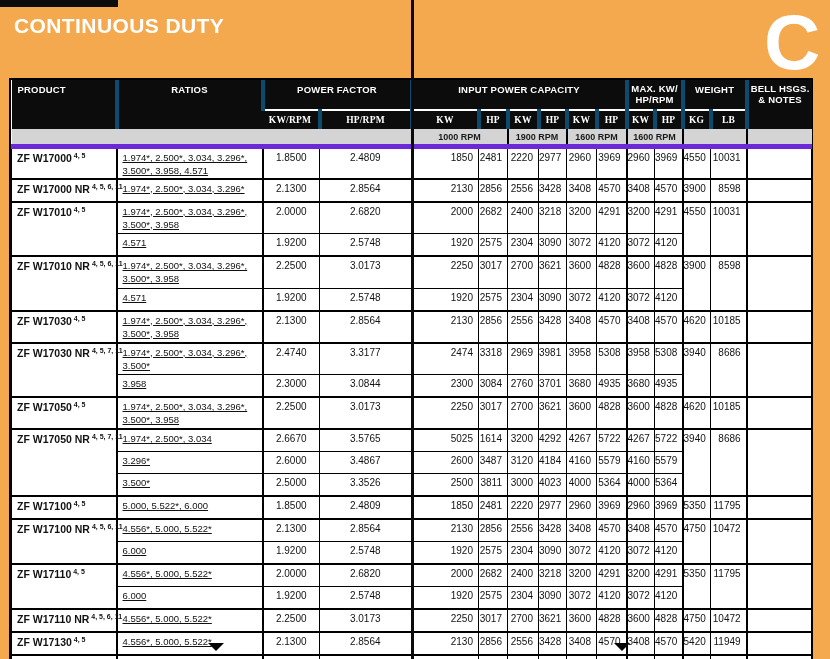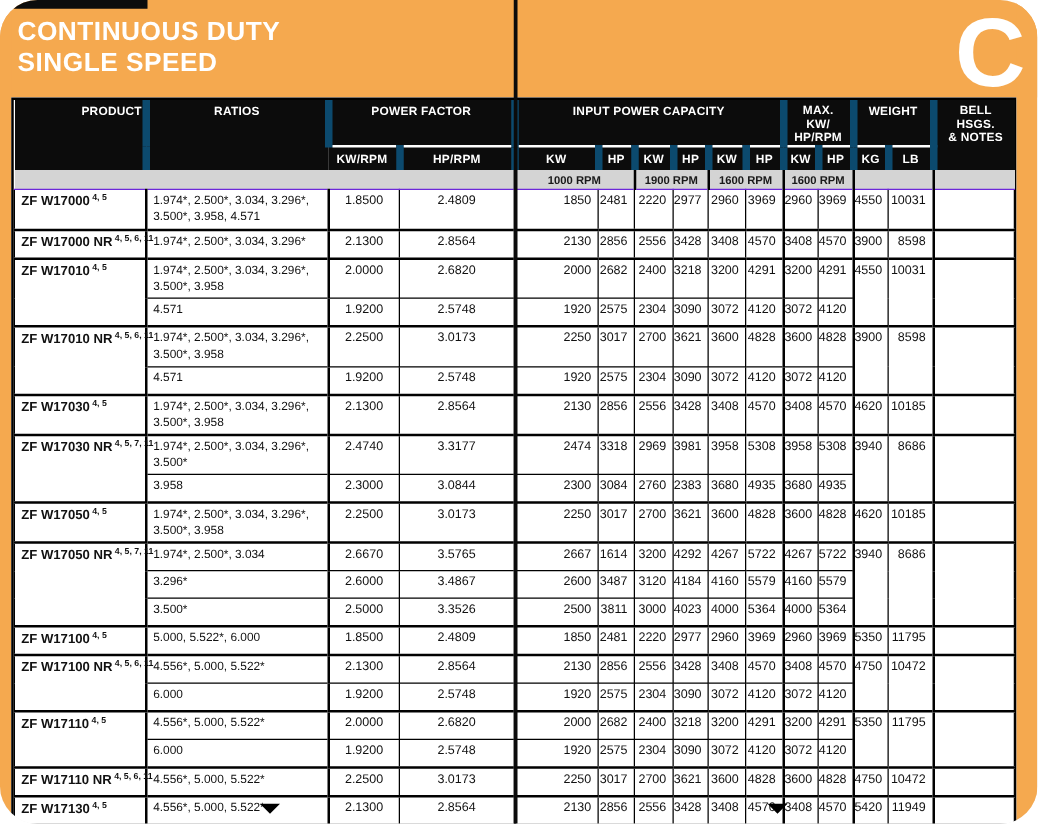--- a/index.html
+++ b/index.html
@@ -1,67 +1,66 @@
 <!DOCTYPE html>
 <html style="--orange: #F5A94F;"><head>
 <meta charset="utf-8">
 <style>
   html,body{margin:0;padding:0;}
   body{font-family:"Liberation Sans",sans-serif;}
-  .page{position:relative;width:830px;height:659px;background:#ECECEC;overflow:hidden;border-radius:30px;}
+  .page{position:relative;width:830px;height:659px;background:#ECECEC;overflow:hidden;}
 
   .orange-band{position:absolute;left:0;top:0;width:830px;height:78px;background:var(--orange,#F5A94F);}
   .left-strip{position:absolute;left:0;top:0;width:9px;height:659px;background:var(--orange,#F5A94F);}
   .right-strip{position:absolute;left:813px;top:0;width:17px;height:659px;background:var(--orange,#F5A94F);}
   .top-black-bar{position:absolute;left:0;top:0;width:118px;height:7px;background:#0C0C0C;}
   .page-divider{position:absolute;left:411px;top:0;width:3px;height:659px;background:#0B0B0B;z-index:30;}
 
   .page-title{position:absolute;left:14px;top:13px;color:#fff;font-weight:700;font-size:21px;line-height:25px;letter-spacing:.4px;z-index:5;}
   .section-letter{position:absolute;left:764px;top:8px;color:#fff;font-weight:700;font-size:78px;line-height:68px;z-index:5;}
 
   .table-wrap{position:absolute;left:9px;top:78px;width:804px;box-sizing:border-box;border:2px solid #000;border-bottom-width:3px;background:#fff;z-index:10;}
   table{border-collapse:collapse;table-layout:fixed;width:800px;}
 
   
   thead th{background:#0C0C0C;color:#fff;font-size:9.5px;font-weight:700;padding:0 2px;vertical-align:top;border:0 solid #fff;letter-spacing:.2px;}
   thead tr.r1{height:30px;}
-  thead tr.r2 th{height:18px;vertical-align:middle;border-top:2px solid #fff;padding-top:0;}
-  thead th.wsl{border-left:6px solid #0c4a6e;}
-  th.h-product{text-align:right;padding:4px 0 0 6px;}
+  thead tr.r2 th{height:18px;vertical-align:middle;border-top:2px solid #fff;padding-top:0;font-family:Liberation Serif, serif;}
+  thead th.wsl{border-left:4px solid #0c4a6e;}
+  th.h-product{text-align:left;padding:4px 0 0 6px;}
   th.h-center{text-align:center;padding-top:4px;}
   th.two-line{line-height:11px;padding-top:3px;}
 
   
-  tr.rpm-row td{background:#D4D4D4;height:15px;font-size:9px;font-weight:700;color:#1a1a1a;text-align:center;border-bottom:1px solid #6d28d9;padding:0;}
+  tr.rpm-row td{background:#D4D4D4;height:15px;font-size:9px;font-weight:700;color:#1a1a1a;text-align:center;border-bottom:5px solid #6d28d9;padding:0;}
   tr.rpm-row td.bdl{border-left:2px solid #000;}
 
   
   tbody td{border:1px solid #000;background:#fff;font-size:10px;color:#111;vertical-align:top;padding:0;height:18px;}
   tbody td.prod{font-weight:700;font-size:10.5px;text-align:left;padding:3px 1px 0 5px;white-space:nowrap;}
   tbody td.prod .sup{font-size:7px;position:relative;top:-4px;letter-spacing:0;}
-  tbody td.ratios{text-align:left;padding:2px 2px 0 5px;font-size:9.5px;line-height:13px;}
+  tbody td.ratios{text-align:left;padding:2px 2px 0 5px;font-size:9.5px;line-height:13px;text-decoration:underline;}
   tbody td.pf{text-align:center;padding-top:3px;}
   tbody td.num{text-align:right;padding:3px 5px 0 0;}
   tbody td.bl2{border-left-width:2px;}
   tbody tr.gstart td{border-top-width:2px;}
 
   .tri{position:absolute;width:0;height:0;border-left:8px solid transparent;border-right:8px solid transparent;border-top:8px solid #000;z-index:20;}
 </style>
 </head>
 <body>
 
 <div class="page">
   <div class="orange-band"></div>
   <div class="left-strip"></div>
   <div class="right-strip"></div>
   <div class="top-black-bar"></div>
 
   <div class="page-title">
     <div>CONTINUOUS DUTY</div>
-    <div>SINGLE SPEED</div>
   </div>
   <div class="section-letter">C</div>
 
   <div class="table-wrap">
     <table>
       <colgroup>
         <col style="width:105px">
           <col style="width:146px">
           <col style="width:57px">
           <col style="width:92px">
@@ -246,21 +245,21 @@
             <td class="num" rowspan="2">8686</td>
             <td class="bl2" rowspan="2"></td>
           </tr>
           <tr style="height: 18px;">
             <td class="ratios bl2">3.958</td>
             <td class="pf bl2">2.3000</td>
             <td class="pf">3.0844</td>
             <td class="num bl2">2300</td>
             <td class="num">3084</td>
             <td class="num">2760</td>
-            <td class="num">2383</td>
+            <td class="num">3701</td>
             <td class="num">3680</td>
             <td class="num">4935</td>
             <td class="num bl2">3680</td>
             <td class="num">4935</td>
           </tr>
           <tr class="gstart" style="height: 32px;">
             <td class="prod" rowspan="1">ZF W17050<span class="sup"> 4, 5</span></td>
             <td class="ratios bl2">1.974*, 2.500*, 3.034, 3.296*, 3.500*, 3.958</td>
             <td class="pf bl2">2.2500</td>
             <td class="pf">3.0173</td>
@@ -274,21 +273,21 @@
             <td class="num">4828</td>
             <td class="num bl2" rowspan="1">4620</td>
             <td class="num" rowspan="1">10185</td>
             <td class="bl2" rowspan="1"></td>
           </tr>
           <tr class="gstart" style="height: 18px;">
             <td class="prod" rowspan="3">ZF W17050 NR<span class="sup"> 4, 5, 7, 11</span></td>
             <td class="ratios bl2">1.974*, 2.500*, 3.034</td>
             <td class="pf bl2">2.6670</td>
             <td class="pf">3.5765</td>
-            <td class="num bl2">2667</td>
+            <td class="num bl2">5025</td>
             <td class="num">1614</td>
             <td class="num">3200</td>
             <td class="num">4292</td>
             <td class="num">4267</td>
             <td class="num">5722</td>
             <td class="num bl2">4267</td>
             <td class="num">5722</td>
             <td class="num bl2" rowspan="3">3940</td>
             <td class="num" rowspan="3">8686</td>
             <td class="bl2" rowspan="3"></td>

